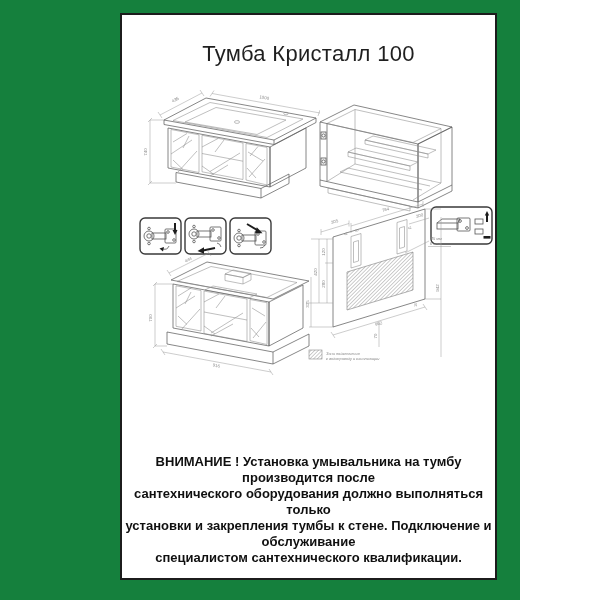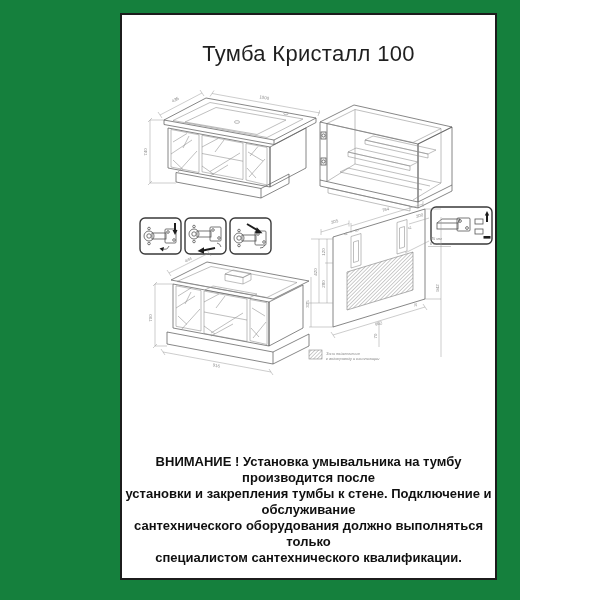--- a/index.html
+++ b/index.html
@@ -216,18 +216,18 @@
     <text class="sm it" x="137" y="45">Ø5 мм</text>
     <text class="sm it" x="137" y="50">6 отв.</text>
 
     <rect x="16" y="155" width="13" height="9" fill="url(#hatchp)" stroke="#8a8a8a" stroke-width=".6"></rect>
     <text class="it" x="33" y="159.5">Зона подключения</text>
     <text class="it" x="33" y="165">к водопроводу и канализации</text>
   </svg>
 
   <div class="warning">
     <div>ВНИМАНИЕ ! Установка умывальника на тумбу производится после</div>
+    <div>сантехнического оборудования должно выполняться только</div>
     <div>установки и закрепления тумбы к стене. Подключение и обслуживание</div>
-    <div>сантехнического оборудования должно выполняться только</div>
     <div>специалистом сантехнического квалификации.</div>
   </div>
 
 </div>
 
 </body></html>

